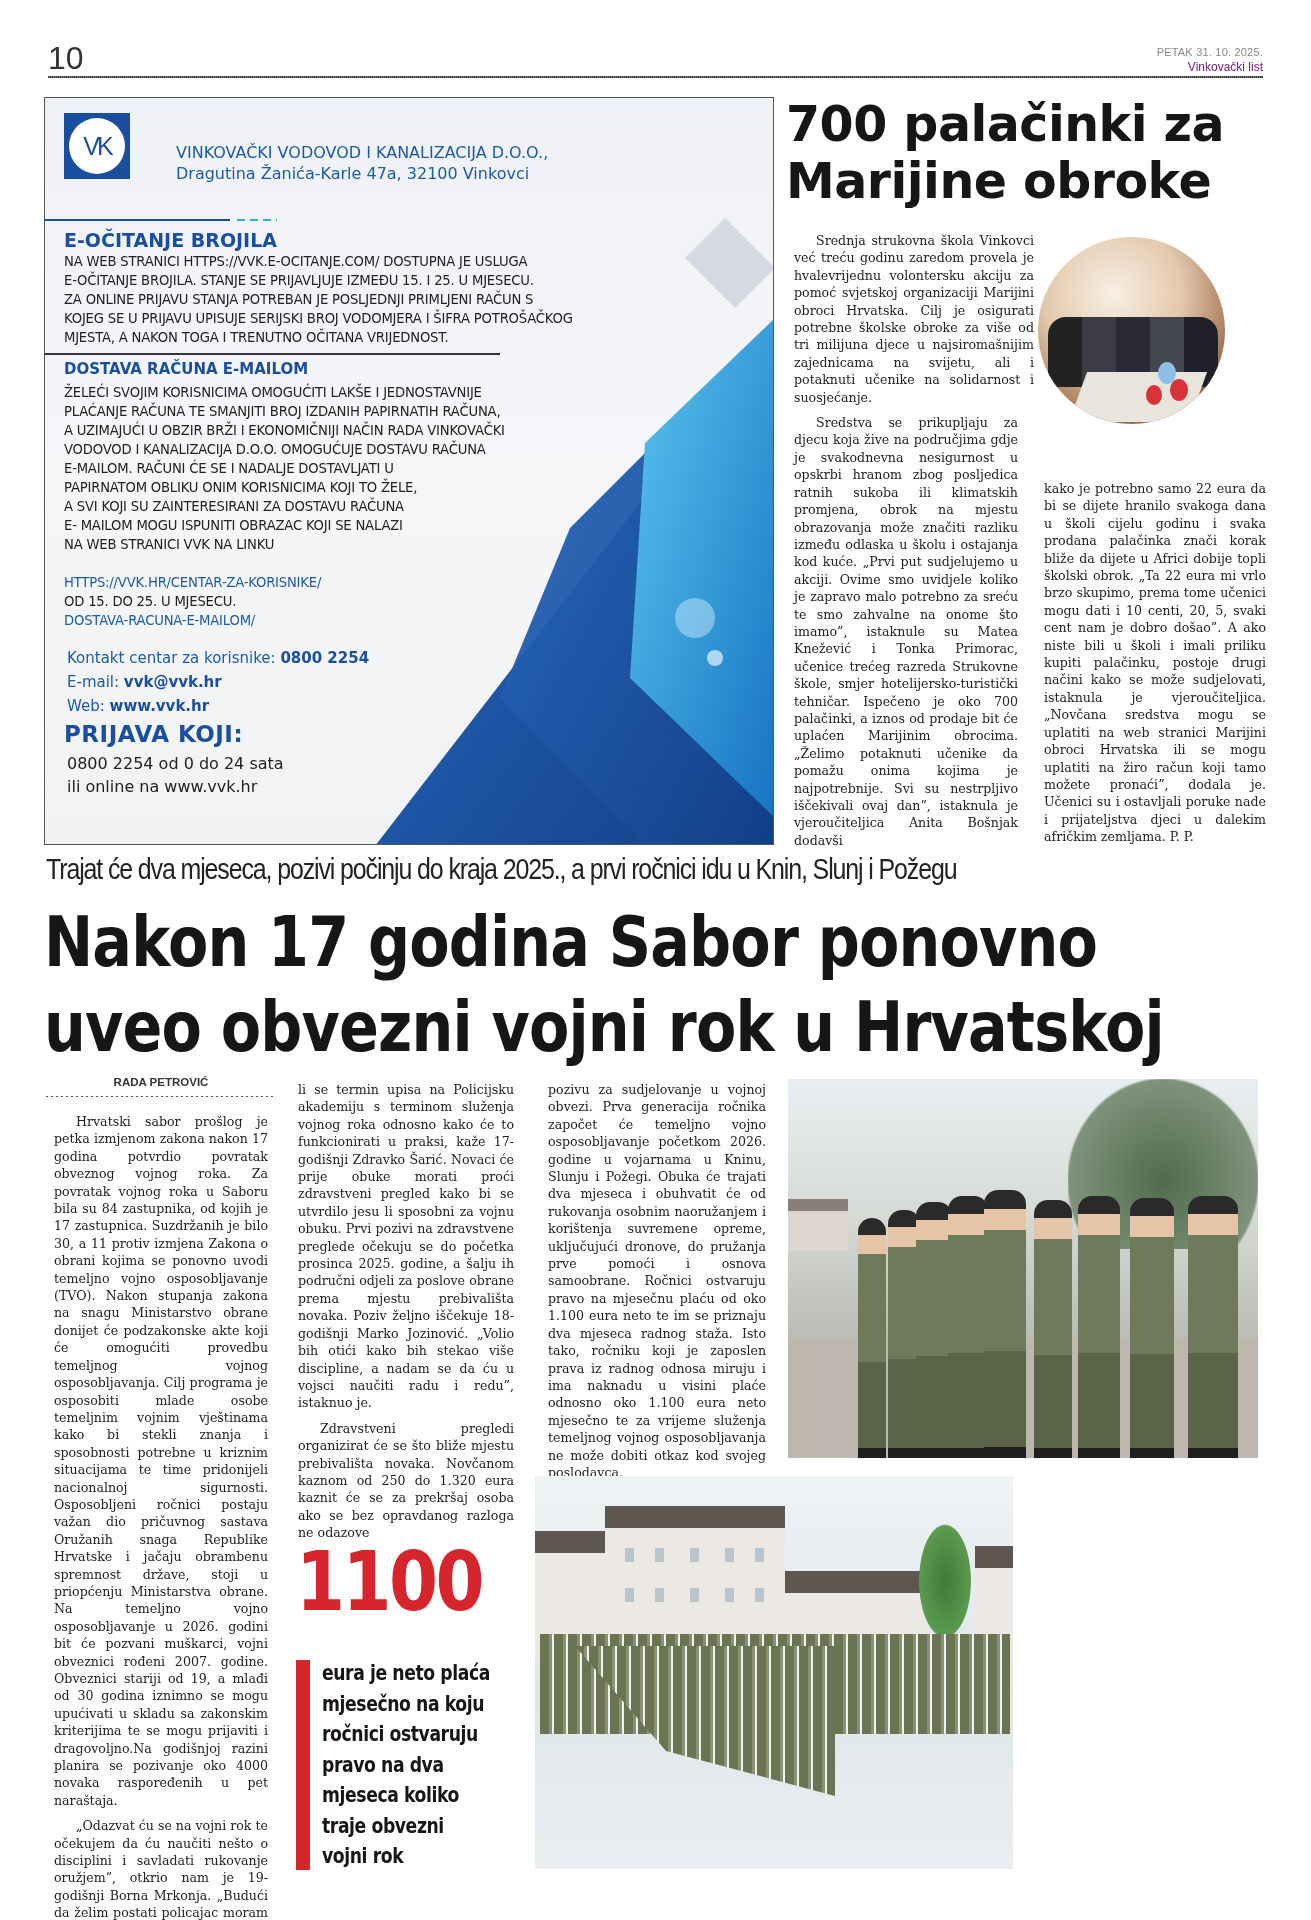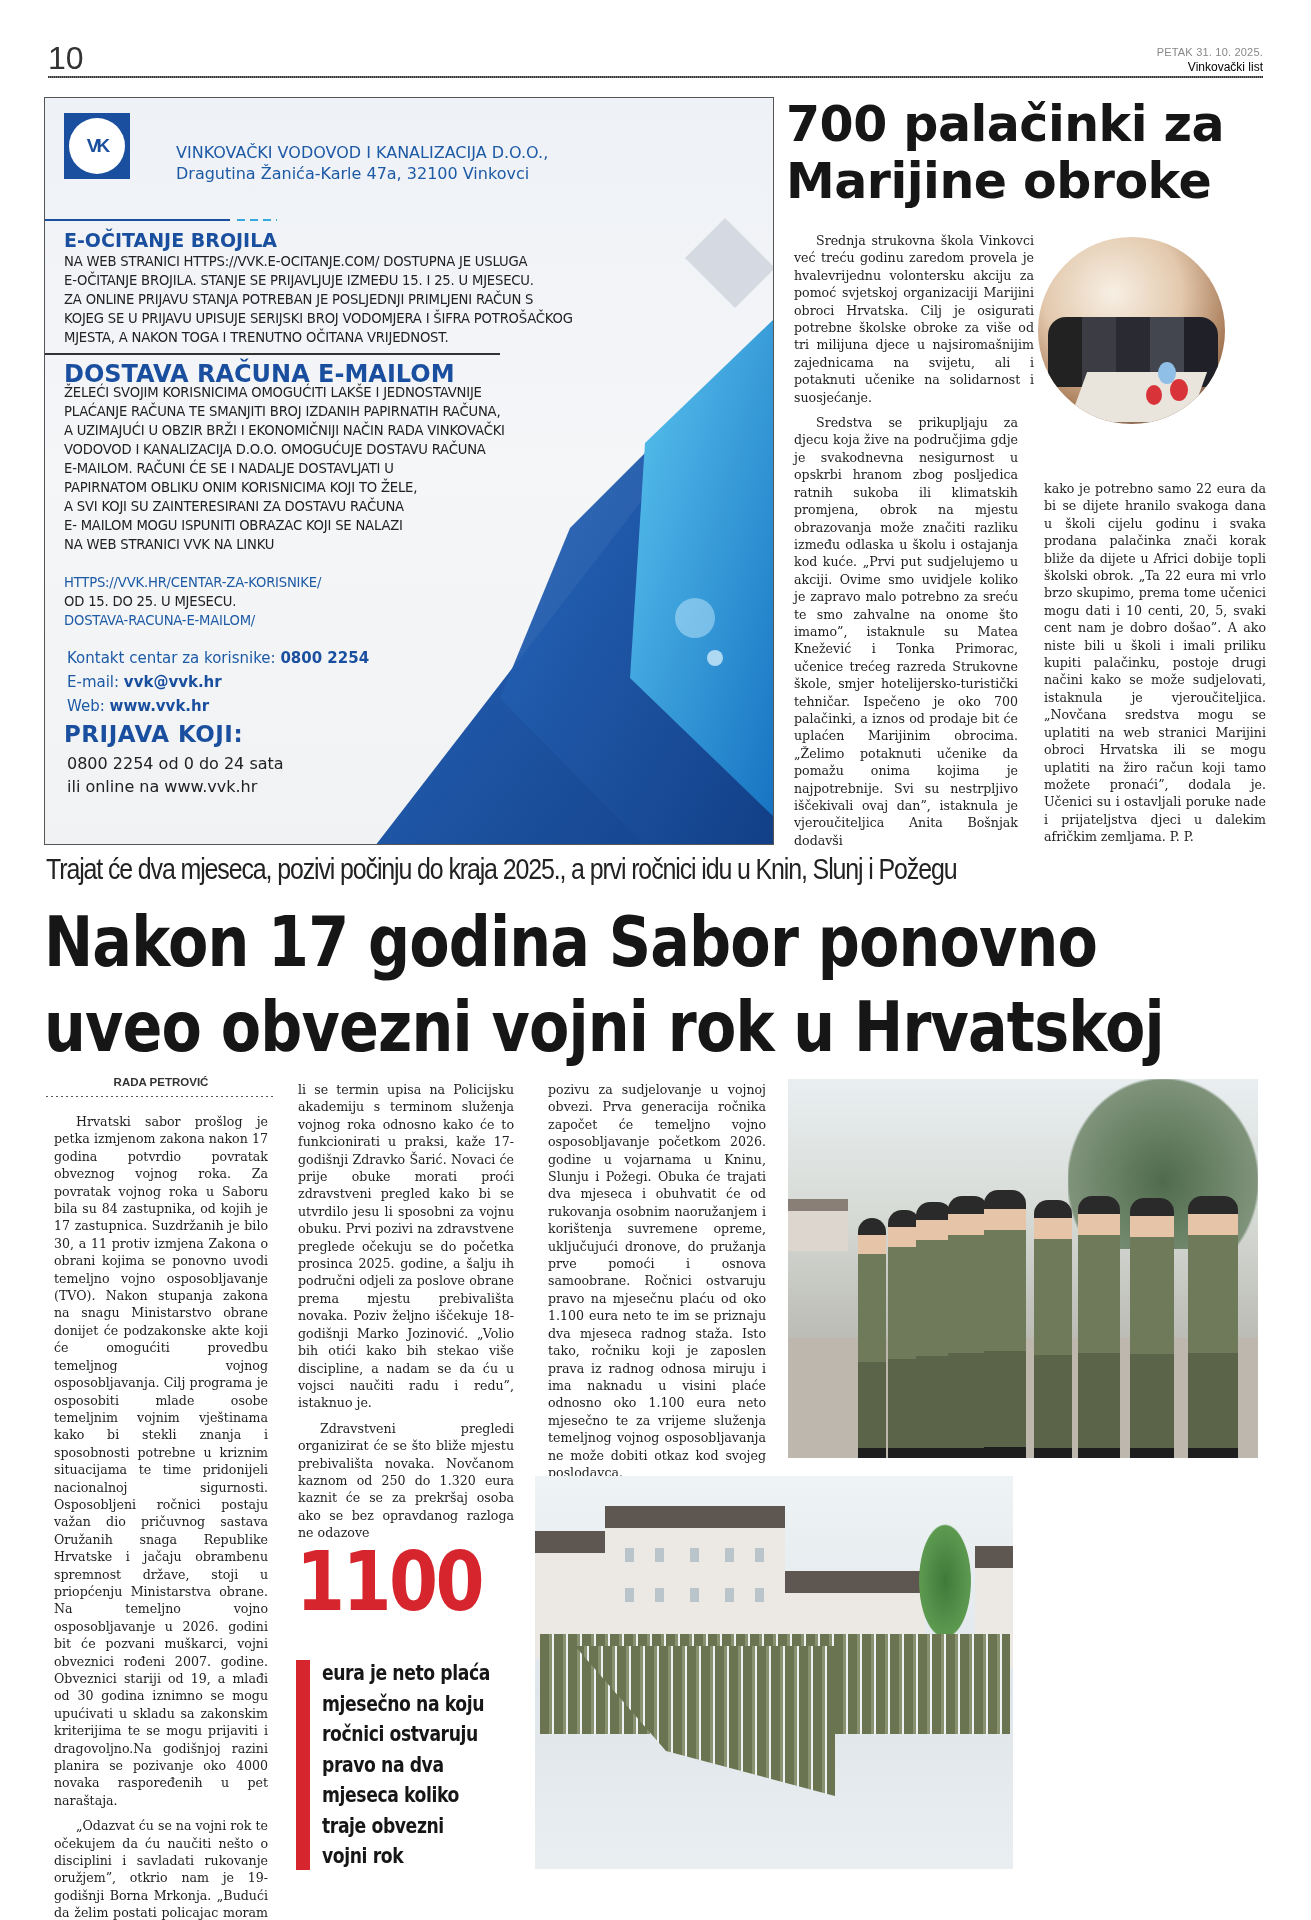--- a/index.html
+++ b/index.html
@@ -2,30 +2,30 @@
 <html><head>
 <meta charset="utf-8">
 <style>
   html, body { margin:0; padding:0; background:#fff; }
   body { width:1311px; height:1920px; position:relative; overflow:hidden; font-family:"DejaVu Serif", serif; color:#1d1d1d; }
   .abs { position:absolute; }
 
   
   .page-num { left:48px; top:40px; font-family:"Liberation Sans", sans-serif; font-size:32px; font-weight:300; color:#333; }
   .hdr-date { right:48px; top:46px; font-family:"Liberation Sans", sans-serif; font-size:11px; color:#888; letter-spacing:0.2px; }
-  .hdr-paper { right:48px; top:60px; font-family:"Liberation Sans", sans-serif; font-size:12px; color:#000000; }
+  .hdr-paper { right:48px; top:60px; font-family:"Liberation Sans", sans-serif; font-size:12px; color:#701a75; }
   .hdr-rule { left:48px; right:48px; top:76px; height:2px; background:repeating-linear-gradient(90deg,#333 0 1px,#777 1px 2px); }
 
   
   .ad { left:44px; top:97px; width:730px; height:748px; border:1.5px solid #555; box-sizing:border-box; overflow:hidden;
         background:linear-gradient(180deg,#eef1f6 0%,#f5f6f8 50%,#f1f2f4 100%); }
   .ad-deco { position:absolute; inset:0; }
   .ad-logo { position:absolute; left:19px; top:15px; width:66px; height:66px; background:#1a4f9f; display:flex; align-items:center; justify-content:center; }
   .ad-logo .circ { width:56px; height:56px; border-radius:50%; background:#fff; display:flex; align-items:center; justify-content:center;
-                   font-family:"Liberation Sans", sans-serif; font-weight:700; color:#1a4f9f; font-size:19px; letter-spacing:-3px; }
+                   font-family:"Liberation Sans", sans-serif; font-weight:400; color:#1a4f9f; font-size:25px; letter-spacing:-3px; }
   .ad-company { position:absolute; left:107px; top:44px; font-family:"DejaVu Sans", sans-serif; color:#1d5aa6; font-size:16px; line-height:21px;margin-left:24px; }
   .ad-line { position:absolute; left:0; top:121px; width:185px; height:2px; background:#1a4f9f; }
   .ad-dash { position:absolute; left:192px; top:121px; width:40px; height:2px; background:repeating-linear-gradient(90deg,#35a9e0 0 8px,transparent 8px 13px); }
   .ad-h { position:absolute; font-family:"DejaVu Sans", sans-serif; font-weight:700; color:#1a4f9f; }
   .ad-body { position:absolute; font-family:"DejaVu Sans", sans-serif; font-size:13.2px; line-height:19px; color:#222; letter-spacing:-0.2px; white-space:pre-line; }
   .ad-link { color:#1d5aa6; }
   .ad-contact { position:absolute; left:22px; top:548px; font-family:"DejaVu Sans", sans-serif; color:#1d5aa6; font-size:15px; line-height:24px; }
   .ad-contact b { font-weight:700; color:#1a4f9f; }
   .ad-kvara-h { left:19px; top:623px; font-size:23px; letter-spacing:0.5px; }
   .ad-kvara { position:absolute; left:22px; top:654px; font-family:"DejaVu Sans", sans-serif; font-size:16px; line-height:23px; color:#222; }
@@ -108,21 +108,21 @@
 
   <div class="ad-h" style="left:19px;top:131px;font-size:19px;">E-OČITANJE BROJILA</div>
   <div class="ad-body" style="left:19px;top:154px;">NA WEB STRANICI HTTPS://VVK.E-OCITANJE.COM/ DOSTUPNA JE USLUGA
 E-OČITANJE BROJILA. STANJE SE PRIJAVLJUJE IZMEĐU 15. I 25. U MJESECU.
 ZA ONLINE PRIJAVU STANJA POTREBAN JE POSLJEDNJI PRIMLJENI RAČUN S
 KOJEG SE U PRIJAVU UPISUJE SERIJSKI BROJ VODOMJERA I ŠIFRA POTROŠAČKOG
 MJESTA, A NAKON TOGA I TRENUTNO OČITANA VRIJEDNOST.</div>
 
   <div style="position:absolute;left:0;top:255px;width:455px;height:1.5px;background:#333;"></div>
 
-  <div class="ad-h" style="left:19px;top:262px;font-size:24px;">DOSTAVA RAČUNA E-MAILOM</div>
+  <div class="ad-h" style="left:19px;top:262px;font-size:15px;">DOSTAVA RAČUNA E-MAILOM</div>
   <div class="ad-body ad-link" style="left:19px;top:456px;">
     <div>HTTPS://VVK.HR/CENTAR-ZA-KORISNIKE/</div>
     <div>DOSTAVA-RACUNA-E-MAILOM/</div>
   </div>
   <div class="ad-body" style="left:19px;top:285px;">ŽELEĆI SVOJIM KORISNICIMA OMOGUĆITI LAKŠE I JEDNOSTAVNIJE
 PLAĆANJE RAČUNA TE SMANJITI BROJ IZDANIH PAPIRNATIH RAČUNA,
 A UZIMAJUĆI U OBZIR BRŽI I EKONOMIČNIJI NAČIN RADA VINKOVAČKI
 VODOVOD I  KANALIZACIJA D.O.O. OMOGUĆUJE DOSTAVU RAČUNA
 E-MAILOM. RAČUNI ĆE SE I NADALJE DOSTAVLJATI U
 PAPIRNATOM OBLIKU ONIM KORISNICIMA KOJI TO ŽELE,

